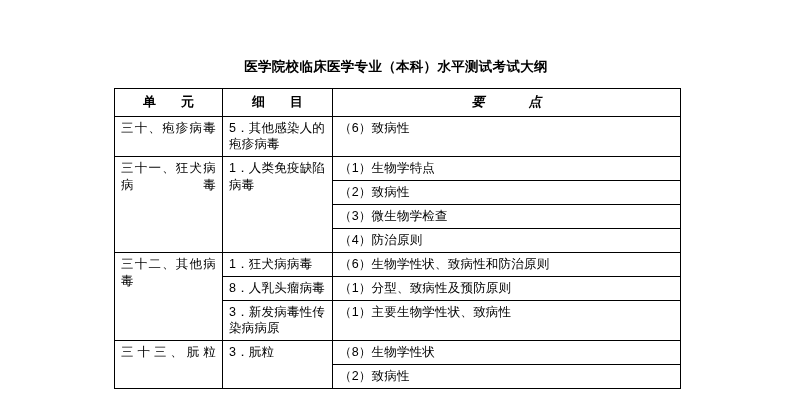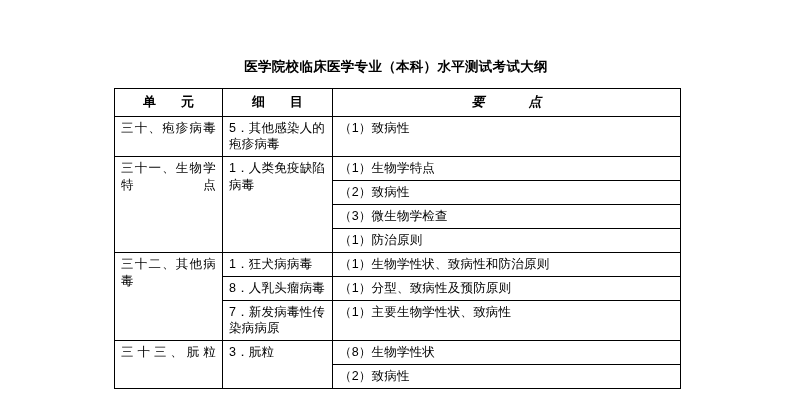--- a/index.html
+++ b/index.html
@@ -97,49 +97,49 @@
         <th class="th-unit">单　元</th>
         <th class="th-item">细　目</th>
         <th class="th-point">要　　点</th>
       </tr>
     </thead>
     <tbody>
 
       <tr>
         <td class="cell-unit" rowspan="1">三十、疱疹病毒</td>
         <td class="cell-item" rowspan="1">5．其他感染人的疱疹病毒</td>
-        <td class="cell-point">（1）致病性</td>
+        <td class="cell-point">（6）致病性</td>
       </tr>
 
       <tr>
-        <td class="cell-unit" rowspan="4">三十一、生物学特点</td>
+        <td class="cell-unit" rowspan="4">三十一、狂犬病病毒</td>
         <td class="cell-item" rowspan="4">1．人类免疫缺陷病毒</td>
         <td class="cell-point">（1）生物学特点</td>
       </tr>
       <tr>
         <td class="cell-point">（2）致病性</td>
       </tr>
       <tr>
         <td class="cell-point">（3）微生物学检查</td>
       </tr>
       <tr>
-        <td class="cell-point">（1）防治原则</td>
+        <td class="cell-point">（4）防治原则</td>
       </tr>
 
       <tr>
         <td class="cell-unit" rowspan="3">三十二、其他病毒</td>
         <td class="cell-item">1．狂犬病病毒</td>
-        <td class="cell-point">（1）生物学性状、致病性和防治原则</td>
+        <td class="cell-point">（6）生物学性状、致病性和防治原则</td>
       </tr>
       <tr>
         <td class="cell-item">8．人乳头瘤病毒</td>
         <td class="cell-point">（1）分型、致病性及预防原则</td>
       </tr>
       <tr>
-        <td class="cell-item">7．新发病毒性传染病病原</td>
+        <td class="cell-item">3．新发病毒性传染病病原</td>
         <td class="cell-point">（1）主要生物学性状、致病性</td>
       </tr>
 
       <tr>
         <td class="cell-unit" rowspan="2">三十三、朊粒</td>
         <td class="cell-item" rowspan="2">3．朊粒</td>
         <td class="cell-point">（8）生物学性状</td>
       </tr>
       <tr>
         <td class="cell-point">（2）致病性</td>

